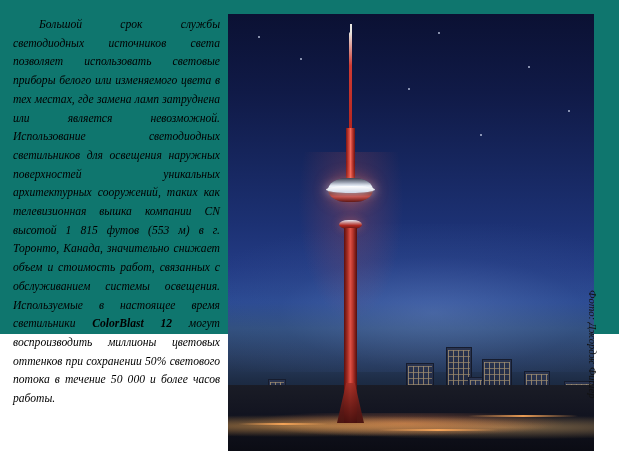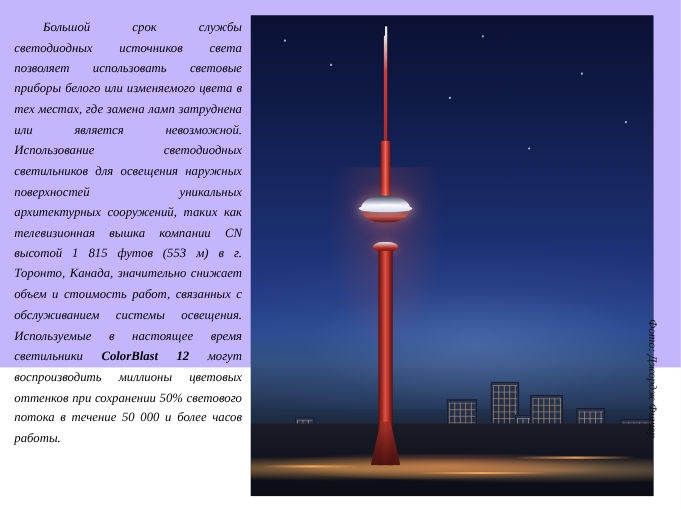--- a/index.html
+++ b/index.html
@@ -10,21 +10,21 @@
   body {
     width: 619px;
     height: 465px;
     font-family: "Liberation Sans", sans-serif;
     overflow: hidden;
   }
   .page {
     position: relative;
     width: 619px;
     height: 334px;
-    background: #c4b5fd;
+    background: #0f766e;
     box-sizing: border-box;
   }
   .article-text {
     position: absolute;
     left: 13px;
     top: 16px;
     width: 207px;
     height: 432px;
     font-family: "Liberation Serif", serif;
     font-style: italic;

